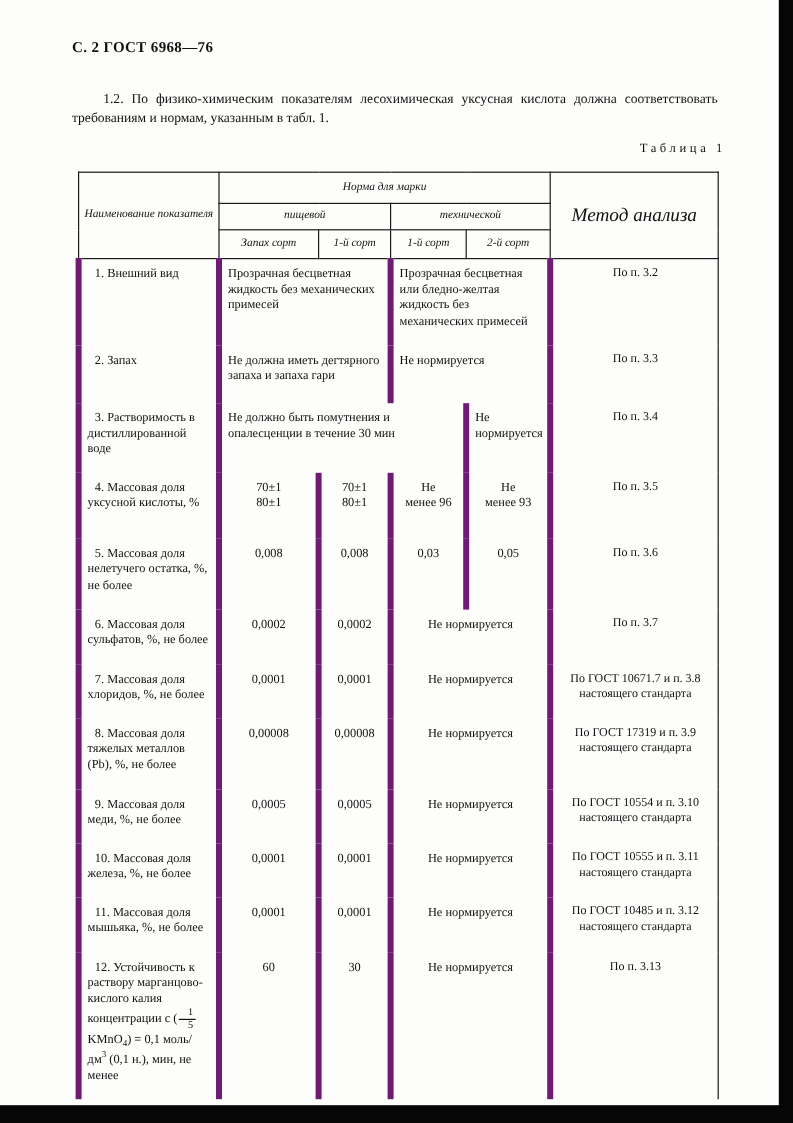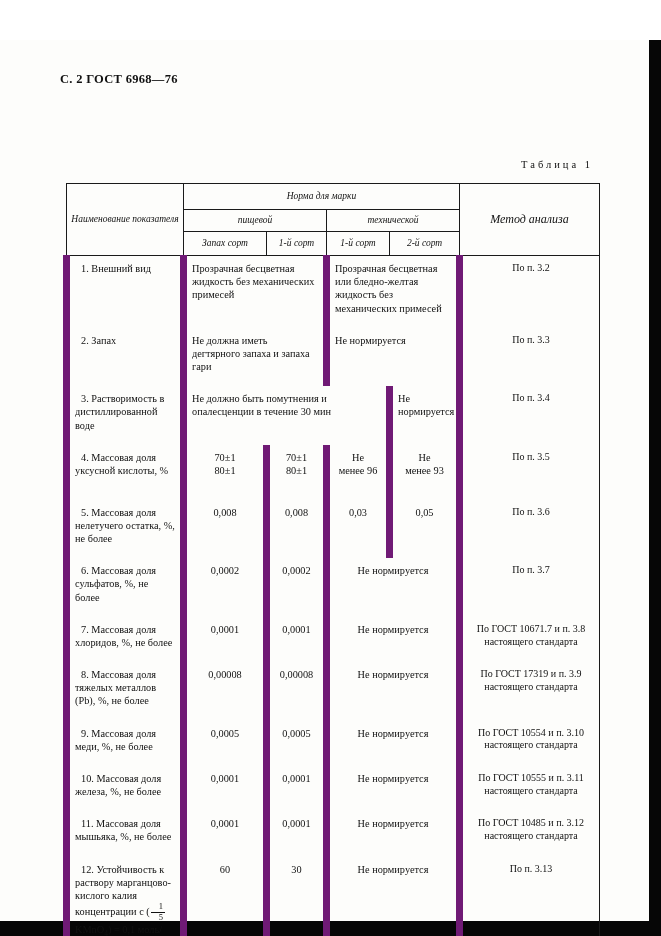--- a/index.html
+++ b/index.html
@@ -7,54 +7,53 @@
   body {
     font-family:"Liberation Serif", serif;
     background:#ffffff;
     color:#111;
     position:relative;
     overflow:hidden;
   }
   .page {
     position:absolute; inset:0;
     background:#fdfdfb;
-    margin-top:40px;
   }
   .scan-edge-right {
     position:absolute; top:0; right:0; width:12px; height:100%;
     background:#060606;
   }
   .scan-edge-bottom {
     position:absolute; left:0; bottom:0; width:100%; height:15px;
     background:#060606;
   }
   .page-header {
     position:absolute; left:60px; top:32px;
     font-weight:bold; font-size:12.5px; letter-spacing:0.3px;
   }
   .intro {
     position:absolute; left:60px; top:76px; width:538px;
     font-size:11.3px; line-height:1.4; text-align:justify; text-indent:26px;
   }
   .table-caption {
-    position:absolute; right:68px; top:119px;
+    position:absolute; right:56px; top:119px;
     font-size:10.5px; letter-spacing:3px;
   }
   table.gost {
     position:absolute; left:63px; top:143px; width:533px;
     border-collapse:collapse; table-layout:fixed;
     font-size:10.3px; line-height:1.28;
   }
   table.gost th {
     border:1px solid #1a1a1a;
     font-weight:normal; font-size:9.5px; line-height:1.25;
     text-align:center; vertical-align:middle; padding:2px 3px;font-style:italic;
   }
   table.gost td {
-    border-left:7px solid #701a75; border-right:1px solid #1a1a1a;
+    border-left:5px solid #701a75; border-right:1px solid #1a1a1a;
     border-top:none; border-bottom:none;
     vertical-align:top;
     padding:6px 5px 13px 5px;
   }
   td.c-name { text-align:left; text-indent:6px; padding-left:4px; padding-right:4px; }
   td.c-val  { text-align:center; white-space:pre-line;font-family:Liberation Serif, serif; }
   td.c-text { text-align:left; }
   td.c-method { text-align:center; font-size:10px; padding-left:7px; padding-right:4px; }
   td.vb { vertical-align:bottom; }
   .frac {
@@ -69,37 +68,38 @@
 </head>
 <body>
 
 <div class="page">
 
   <div class="scan-edge-right"></div>
   <div class="scan-edge-bottom"></div>
 
   <div class="page-header">С. 2 ГОСТ 6968—76</div>
 
+  <p class="intro">1.2. По физико-химическим показателям лесохимическая уксусная кислота должна соответствовать требованиям и нормам, указанным в табл. 1.</p>
 
   <div class="table-caption">Таблица 1</div>
 
   <table class="gost">
     <colgroup>
       <col style="width:117px">
         <col style="width:83px">
         <col style="width:60px">
       <col style="width:63px">
         <col style="width:70px">
         <col style="width:140px">
     </colgroup>
     <thead>
       <tr style="height:26px">
         <th rowspan="3">Наименование показателя</th>
         <th colspan="4">Норма для марки</th>
-        <th rowspan="3" style="font-size:12px">Метод анализа</th>
+        <th rowspan="3" style="font-size:16px">Метод анализа</th>
       </tr>
       <tr style="height:22px">
         <th colspan="2">пищевой</th>
         <th colspan="2">технической</th>
       </tr>
       <tr style="height:24px">
         <th>Запах сорт</th>
         <th>1-й сорт</th>
         <th>1-й сорт</th>
         <th>2-й сорт</th>

